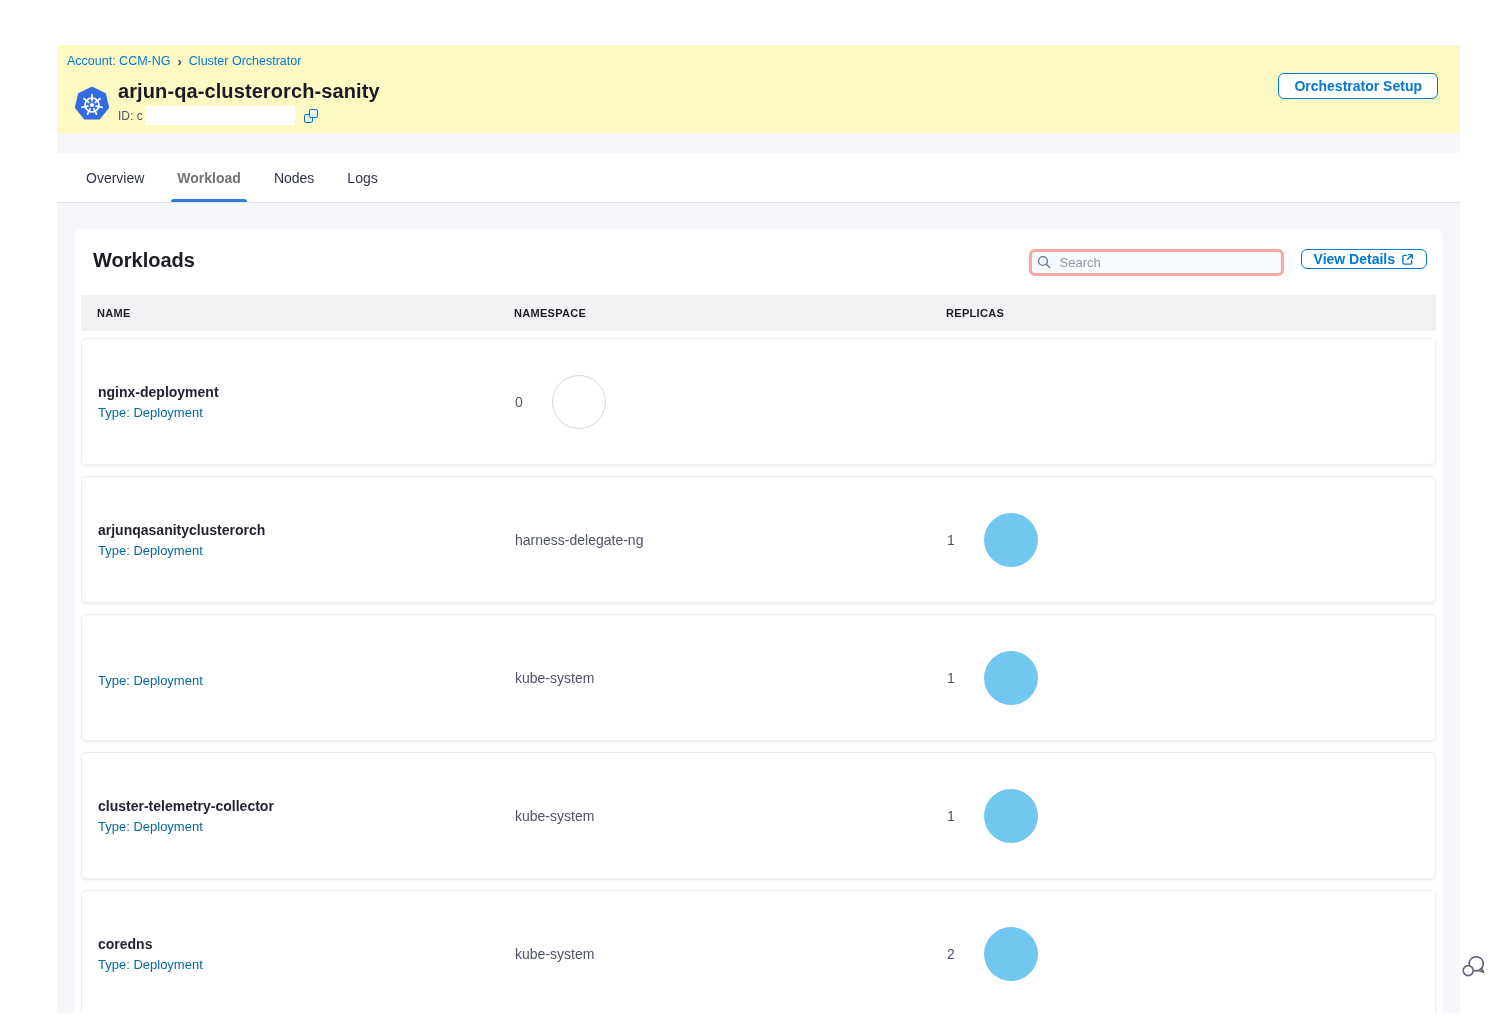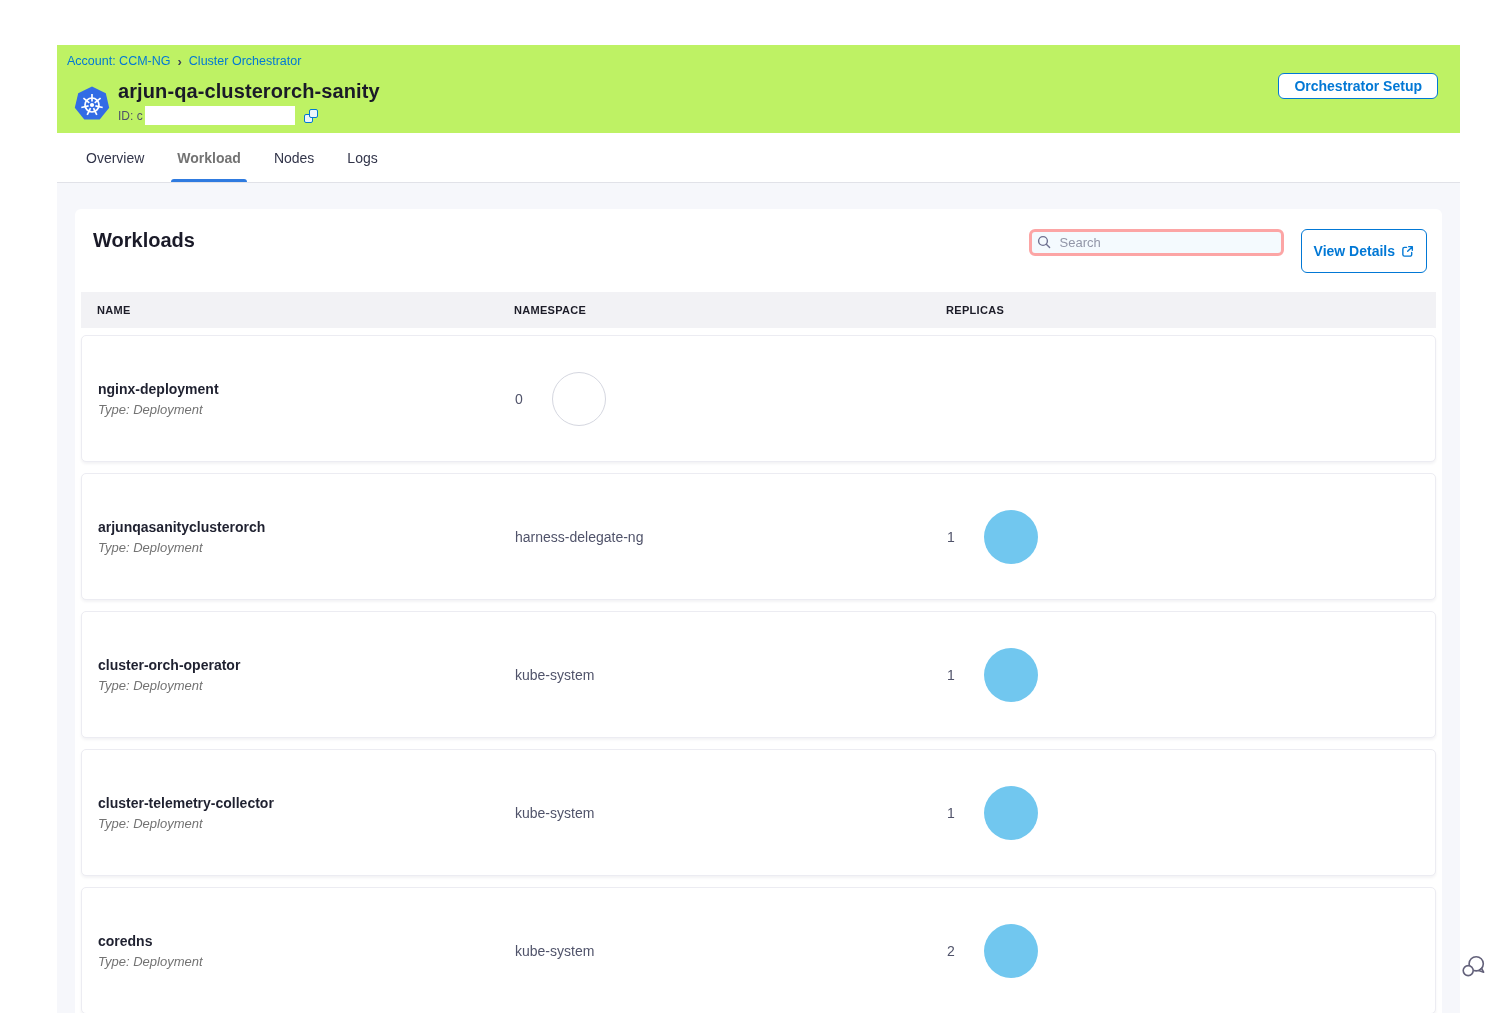--- a/index.html
+++ b/index.html
@@ -2,21 +2,21 @@
 <html><head>
 <meta charset="utf-8">
 <style>
   * { margin:0; padding:0; box-sizing:border-box; }
   html,body { width:1502px; height:1036px; background:#ffffff; overflow:hidden;
               font-family:"Liberation Sans","DejaVu Sans",sans-serif; }
   .app { position:absolute; left:57px; top:45px; width:1403px; height:968px;
          overflow:hidden; background:#f6f7fb; }
 
   
-  .page-header { position:relative; height:88px; background:#bef264; padding:9px 22px 0 9px; }
+  .page-header { position:relative; height:88px; background:#fef9c3; padding:9px 22px 0 9px; }
   .breadcrumb { font-size:12.5px; color:#0278d5; display:flex; align-items:center; gap:7px; padding-left:1px; }
   .breadcrumb a { color:#0278d5; text-decoration:none; cursor:pointer; }
   .crumb-sep { color:#3d4257; font-size:13px; font-weight:bold; line-height:1; }
   .title-row { display:flex; align-items:flex-end; margin-top:12px; }
   .k8s-icon { width:40px; height:40px; margin:2px 6px 0 6px; flex:0 0 auto; }
   .title-block {}
   .page-title { font-size:20px; font-weight:bold; color:#1a1a28; letter-spacing:.1px; }
   .id-row { display:flex; align-items:center; margin-top:3px; }
   .id-label { font-size:12px; color:#4f5368; }
   .id-redaction { width:150px; height:19px; background:#ffffff; margin-left:2px; }
@@ -24,58 +24,58 @@
   .copy-icon i { position:absolute; width:9px; height:9px; border:1.6px solid #0278d5; border-radius:2px; background:transparent; }
   .copy-icon i.back { left:0; bottom:0; background:#ecf5fb; }
   .copy-icon i.front { right:0; top:0; background:#ecf5fb; }
   .setup-btn { position:absolute; top:28px; right:22px; height:26px; padding:0 15px;
                background:#ffffff; border:1px solid #0278d5; border-radius:6px;
                color:#0278d5; font-size:14px; font-weight:bold; cursor:pointer;
                font-family:inherit; }
 
   
   .tabbar { height:50px; background:#ffffff; border-bottom:1px solid #e1e2e8;
-            display:flex; align-items:stretch; padding-left:27px; gap:29px; }
+            display:flex; align-items:stretch; padding-left:27px; gap:29px;margin-top:20px; }
   .tab { position:relative; display:flex; align-items:center; font-size:14px;
          color:#32354a; cursor:pointer; padding:0 2px; }
   .tab.active { font-weight:bold; color:#737373; }
   .tab.active::after { content:""; position:absolute; left:-4px; right:-4px; bottom:0;
                        height:3px; background:#2f7be0; border-radius:3px 3px 0 0; }
 
   
   .content { height:839px; padding:26px 18px 0 18px; }
   .panel { background:#ffffff; border-radius:6px 6px 0 0; height:100%; padding:0 6px; }
   .panel-head { display:flex; align-items:flex-start; padding:20px 9px 19px 12px; }
   .panel-title { font-size:20px; font-weight:bold; color:#1a1a28; }
   .panel-spacer { flex:1; }
   .search-wrap { position:relative; width:255px; height:27px; }
   .search-wrap svg { position:absolute; left:8px; top:6px; }
   .search-input { width:100%; height:100%; border:3px solid #fca5a5; border-radius:6px;
                   background:#f4fafe; padding:0 8px 0 28px; font-size:13px; color:#0c4a6e;
                   font-family:inherit; outline:none; }
   .search-input::placeholder { color:#9296a8; }
-  .details-btn { margin-left:17px; height:44px; padding:0 12px; background:#ffffff;
+  .details-btn { margin-left:17px; height:20px; padding:0 12px; background:#ffffff;
                  border:1px solid #0278d5; border-radius:6px; color:#0278d5;
                  font-size:14px; font-weight:bold; cursor:pointer; display:flex;
                  align-items:center; gap:6px; font-family:inherit; }
 
   
   .c1 { flex:0 0 433px; padding-left:16px; }
   .c2 { flex:0 0 432px; }
   .c3 { flex:1 1 auto; display:flex; align-items:center; }
   .table-head { height:36px; background:#f2f2f5; display:flex; align-items:center; }
   .th { font-size:11px; font-weight:bold; color:#1c1c28; letter-spacing:.3px; }
   .rows { }
   .row-card { height:127px; margin-top:11px; background:#ffffff;
               border:1px solid #ececf2; border-radius:5px;
               box-shadow:0 2px 3px rgba(25,25,65,.05);
               display:flex; align-items:center; cursor:pointer; }
   .row-card:first-child { margin-top:7px; }
   .wl-name { font-size:14px; font-weight:bold; color:#1f2130; }
-  .wl-type { font-size:13px; color:#737373; margin-top:5px;font-style:italic; }
+  .wl-type { font-size:13px; color:#0369a1; margin-top:5px; }
   .wl-ns   { font-size:14px; color:#50536a; }
   .rep-count { font-size:14px; color:#50536a; }
   .rep-circle { width:54px; height:54px; border-radius:50%; margin-left:29px; }
   .rep-circle.filled { background:#71c7ef; }
   .rep-circle.empty  { background:#ffffff; border:1px solid #d5d7e0; }
   .row-card.partial { height:127px; }
 
   
   .chat-fab { position:absolute; left:1459px; top:953px; width:28px; height:28px;
               cursor:pointer; background:transparent; border:none; }
@@ -186,21 +186,20 @@
     </div>
     <div class="c2 wl-ns">harness-delegate-ng</div>
     <div class="c3">
       <span class="rep-count">1</span>
       <span class="rep-circle filled"></span>
     </div>
   </div>
 
   <div class="row-card">
     <div class="c1">
-      <div class="wl-name">cluster-orch-operator</div>
       <div class="wl-type">Type: Deployment</div>
     </div>
     <div class="c2 wl-ns">kube-system</div>
     <div class="c3">
       <span class="rep-count">1</span>
       <span class="rep-circle filled"></span>
     </div>
   </div>
 
   <div class="row-card">

